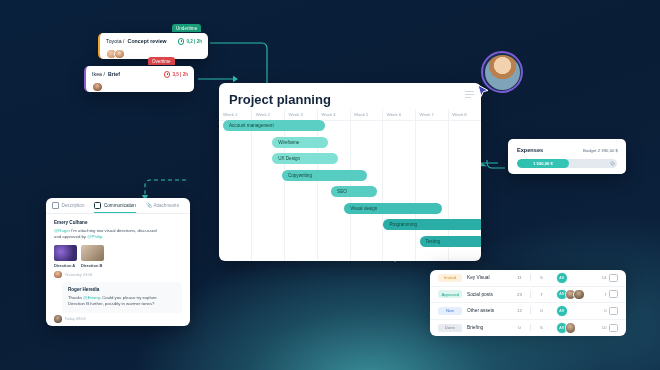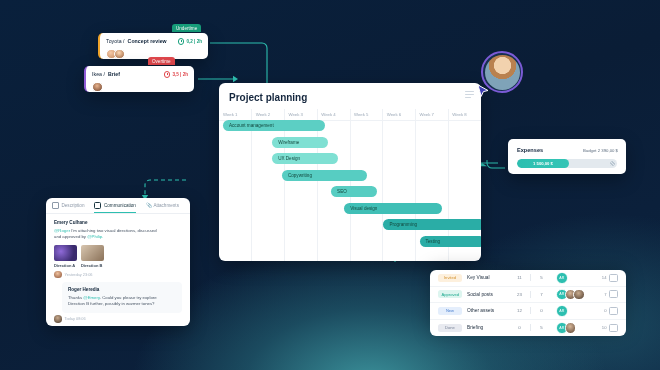--- a/index.html
+++ b/index.html
@@ -44,21 +44,21 @@
   #card-ikea .tc-meta { color:#e0474c; }
   #badge-overtime { left:148px; top:57px; background:#e0474c; }
 
   .clockicon { width:4.6px; height:4.6px; border-radius:50%; border:.6px solid currentColor;
                position:relative; display:inline-block; }
   .clockicon:after { content:""; position:absolute; left:50%; top:1px; width:.6px; height:1.6px;
                background:currentColor; }
 
   
   #gantt { left:219px; top:83px; width:262px; height:178px; border-radius:6px; background:#fff; overflow:hidden;}
-  #gantt-title { position:absolute; left:10px; top:9px; font-size:10px; font-weight:bold; color:#14263d; }
+  #gantt-title { position:absolute; left:10px; top:9px; font-size:13px; font-weight:bold; color:#14263d; }
   #gantt-grid { position:absolute; left:0; top:26px; right:0; bottom:0; display:flex; }
   .gcol { flex:1; border-right:1px solid #eef1f5; box-sizing:border-box; }
   .gcol:last-child { border-right:none; }
   #gantt-head { position:absolute; left:0; top:26px; right:0; height:11px; display:flex;
                 border-bottom:1px solid #eef1f5; }
   .ghead { flex:1; font-size:4.3px; color:#9aa7b6; padding-left:4px; padding-top:3px; box-sizing:border-box;}
   .gbar { position:absolute; height:11px; border-radius:5.5px; display:flex; align-items:center;
           padding-left:6px; box-sizing:border-box; font-size:4.6px; color:#13493f; white-space:nowrap;}
   #gantt-menu { position:absolute; right:7px; top:8px; width:9px; height:8px; }
   .gm-line { height:1.3px; background:#cfd7e0; border-radius:1px; margin-bottom:1.6px; }

